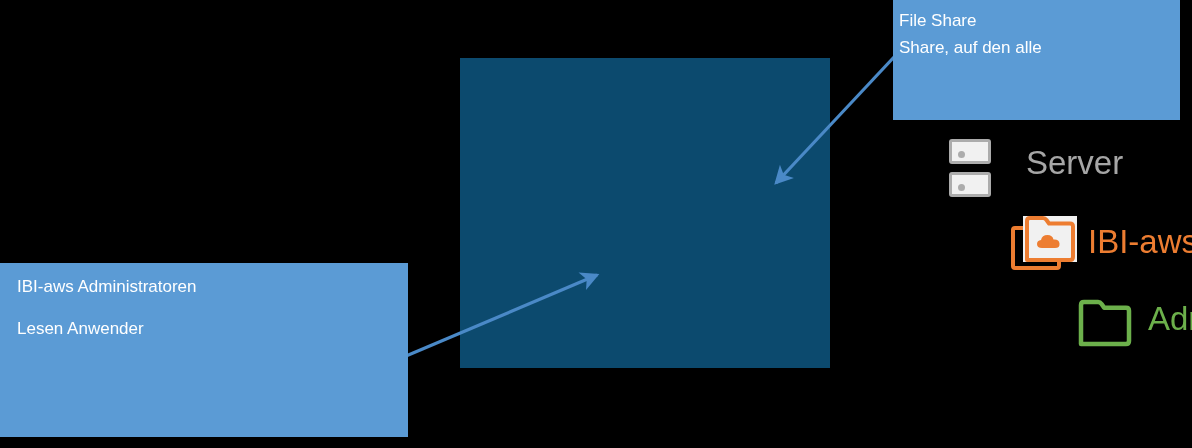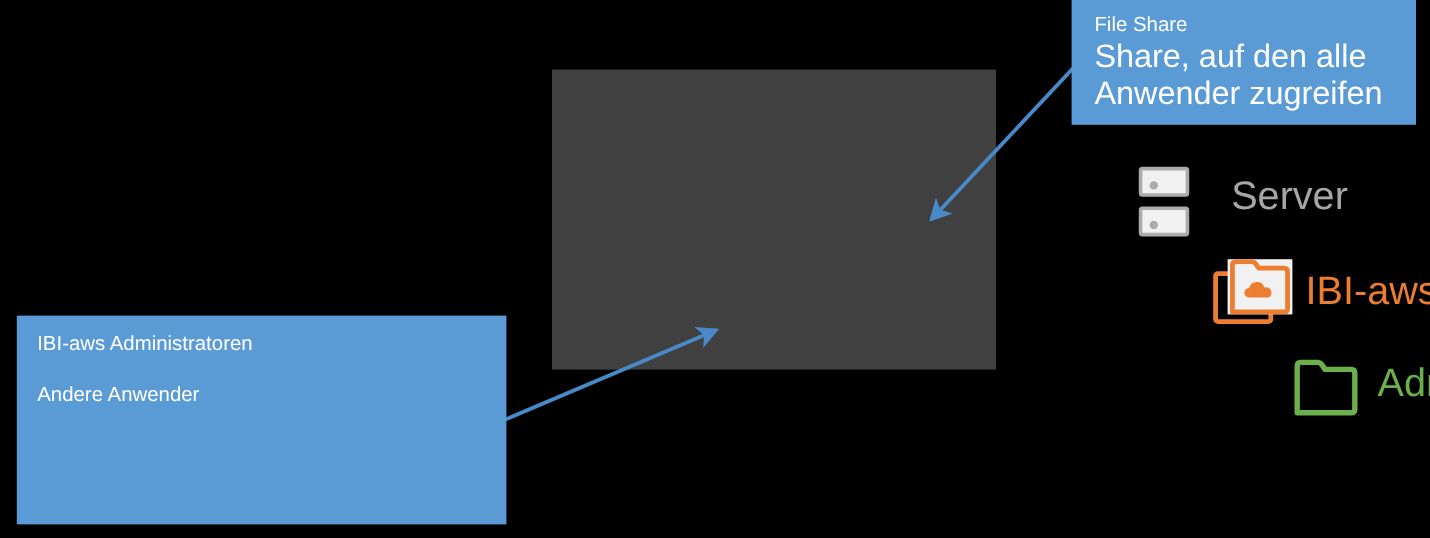--- a/index.html
+++ b/index.html
@@ -5,22 +5,22 @@
   html,body{margin:0;padding:0;background:#000;}
   body{
     width:1192px;height:448px;position:relative;overflow:hidden;
     font-family:"Liberation Sans",sans-serif;
     -webkit-font-smoothing:antialiased;
   }
   .stage{position:absolute;inset:0;width:1192px;height:448px;background:#000;}
 
   
   .panel{
-    position:absolute;left:460px;top:58px;width:370px;height:250px;
-    background:#404040;
+    position:absolute;left:460px;top:58px;width:370px;height:310px;
+    background:#0c4a6e;
   }
 
   
   .server-icon{position:absolute;left:489px;top:81px;width:42px;height:58px;}
   .server-icon .bay{
     position:absolute;left:0;width:42px;height:25px;
     border:3px solid #ACACAC;border-radius:3px;box-sizing:border-box;background:#F1F1F1;
   }
   .server-icon .bay.top{top:0;}
   .server-icon .bay.bottom{top:33px;}
@@ -50,25 +50,25 @@
   
   .folder-icon{position:absolute;left:617px;top:241px;width:56px;height:48px;}
   .label-folder{
     position:absolute;left:688px;top:243px;
     font-size:33px;color:#6CB04B;line-height:1.1;white-space:nowrap;
   }
 
   
   .callout{position:absolute;background:#5B9BD5;color:#FFFFFF;box-sizing:border-box;}
   .callout .small{font-size:17px;line-height:22px;white-space:nowrap;}
-  .callout .big{font-size:27px;line-height:31px;white-space:nowrap;}
+  .callout .big{font-size:17px;line-height:31px;white-space:nowrap;}
   .callout .gap{height:20px;}
 
-  .callout-share{left:893px;top:0px;width:287px;height:104px;padding:10px 0 0 19px;}
-  .callout-perm{left:0px;top:263px;width:408px;height:174px;padding:13px 0 0 17px;margin-left:14px;}
+  .callout-share{left:893px;top:0px;width:287px;height:120px;padding:10px 0 0 6px;}
+  .callout-perm{left:0px;top:263px;width:408px;height:174px;padding:13px 0 0 17px;}
 
   
   .arrows{position:absolute;left:0;top:0;width:1192px;height:448px;pointer-events:none;}
 </style>
 </head>
 <body>
 
 <div class="stage">
 
   <div class="panel">
@@ -108,22 +108,21 @@
         <path d="M0.4,0.5 L6.2,3.5 L0.4,6.5 L1.9,3.5 Z" fill="#4A89C7"></path>
       </marker>
     </defs>
     <line x1="895" y1="56" x2="776" y2="183" stroke="#4A89C7" stroke-width="3.2" marker-end="url(#ah)"></line>
     <line x1="406" y1="356" x2="597" y2="275" stroke="#4A89C7" stroke-width="3.2" marker-end="url(#ah)"></line>
   </svg>
 
   <div class="callout callout-share">
     <div class="small">File Share</div>
     <div class="big">Share, auf den alle</div>
-    <div class="big">Anwender zugreifen</div>
   </div>
 
   <div class="callout callout-perm">
     <div class="small">IBI-aws Administratoren</div>
     <div class="gap"></div>
-    <div class="small">Andere Anwender</div>
+    <div class="small">Lesen Anwender</div>
   </div>
 
 </div>
 
 </body></html>

